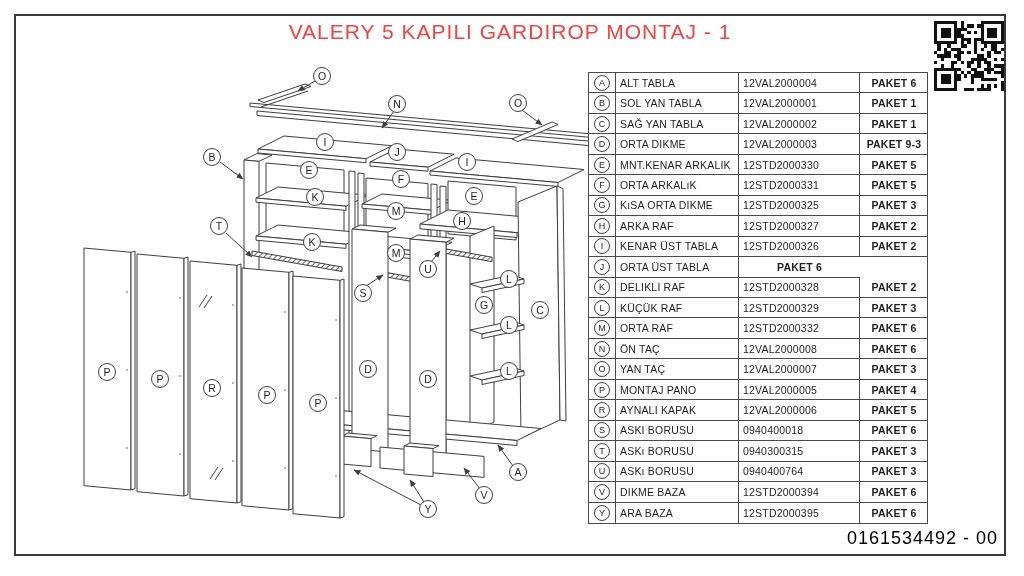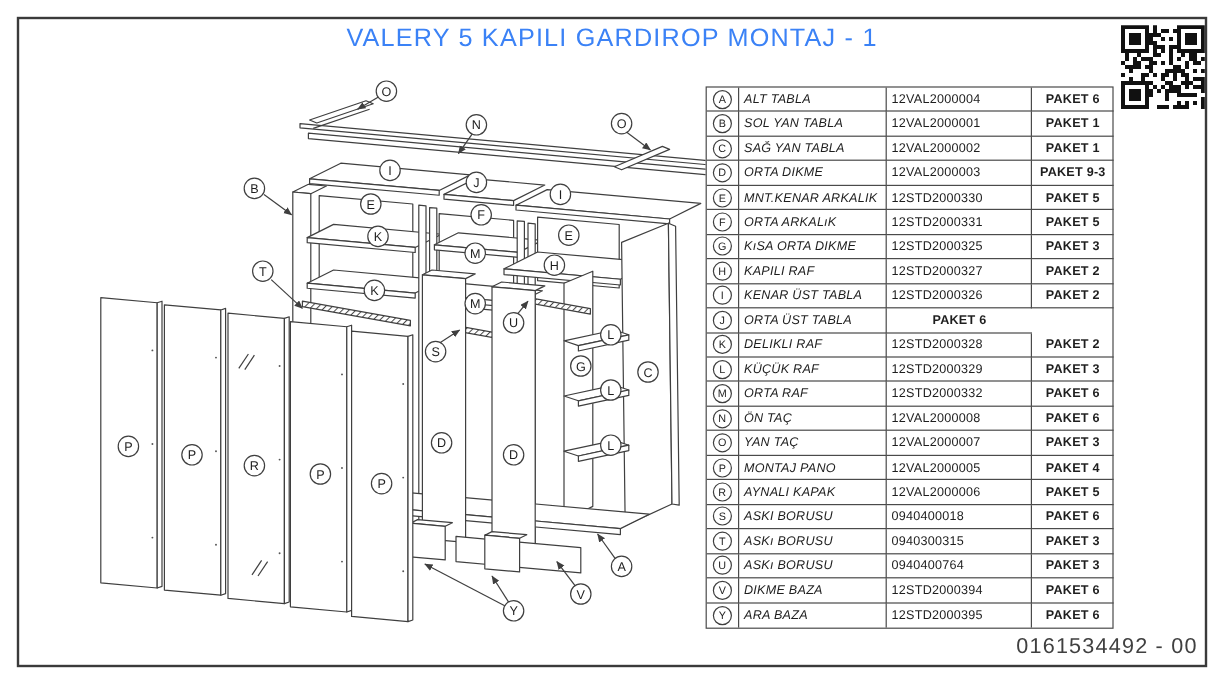--- a/index.html
+++ b/index.html
@@ -1,34 +1,34 @@
 <!DOCTYPE html>
 <html><head>
 <meta charset="utf-8">
 <style>
   html,body{margin:0;padding:0;background:#fff;}
   .sheet{position:relative;width:1024px;height:576px;background:#fff;overflow:hidden;
          font-family:"Liberation Sans",sans-serif;color:#222;}
   .frame{position:absolute;left:14px;top:14px;width:992px;height:542px;
          border:2px solid #3a3a3a;box-sizing:border-box;}
   .title{position:absolute;left:14px;top:20px;width:992px;text-align:center;
-         font-size:21px;letter-spacing:1px;color:#3b82f6;white-space:nowrap;}
-  .doc-code{position:absolute;right:26px;top:528px;font-size:18px;letter-spacing:1px;color:#404040;}
+         font-size:21px;letter-spacing:1px;color:#ef4444;white-space:nowrap;}
+  .doc-code{position:absolute;right:26px;top:528px;font-size:18px;letter-spacing:1px;color:#000000;}
   svg.diagram{position:absolute;left:0;top:0;}
   svg.qr{position:absolute;left:934px;top:21px;width:70px;height:70px;}
   
   .parts-table{position:absolute;left:588px;top:72px;width:340px;
                border:1px solid #4a4a4a;box-sizing:border-box;background:#fff;}
   .tr{display:grid;grid-template-columns:27px 123px 121px 68px;height:20.4545px;}
   .td{border-right:1px solid #4a4a4a;border-bottom:1px solid #4a4a4a;display:flex;
       align-items:center;font-size:10.5px;letter-spacing:.2px;overflow:hidden;white-space:nowrap;
       box-sizing:border-box;color:#1e1e1e;}
   .tr:last-child .td{border-bottom:none;}
   .td.c-letter{justify-content:center;}
-  .td.c-name{padding-left:4px;font-style:italic;}
+  .td.c-name{padding-left:4px;}
   .td.c-code{padding-left:4px;}
   .td.c-paket{justify-content:center;border-right:none;font-weight:bold;}
   .circle-letter{width:14px;height:14px;border:1px solid #3f3f3f;border-radius:50%;
       display:flex;align-items:center;justify-content:center;font-size:9px;color:#1e1e1e;}
   text.lbl{font-family:"Liberation Sans",sans-serif;font-size:10.5px;fill:#1e1e1e;
       text-anchor:middle;}
 </style>
 </head>
 <body>
 
@@ -511,21 +511,21 @@
           <span class="circle-letter">G</span>
         </div>
         <div class="td c-name">KıSA ORTA DIKME</div>
         <div class="td c-code">12STD2000325</div>
         <div class="td c-paket">PAKET 3</div>
       </div>
       <div class="tr">
         <div class="td c-letter">
           <span class="circle-letter">H</span>
         </div>
-        <div class="td c-name">KAPILI RAF</div>
+        <div class="td c-name">ARKA RAF</div>
         <div class="td c-code">12STD2000327</div>
         <div class="td c-paket">PAKET 2</div>
       </div>
       <div class="tr">
         <div class="td c-letter">
           <span class="circle-letter">I</span>
         </div>
         <div class="td c-name">KENAR ÜST TABLA</div>
         <div class="td c-code">12STD2000326</div>
         <div class="td c-paket">PAKET 2</div>

